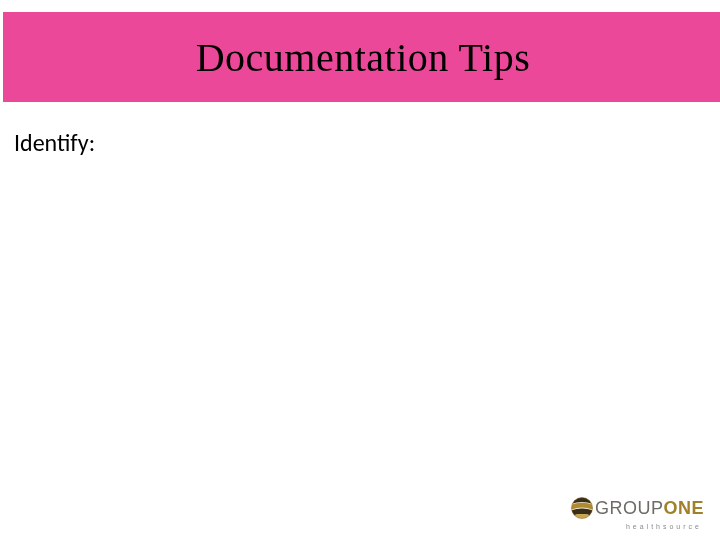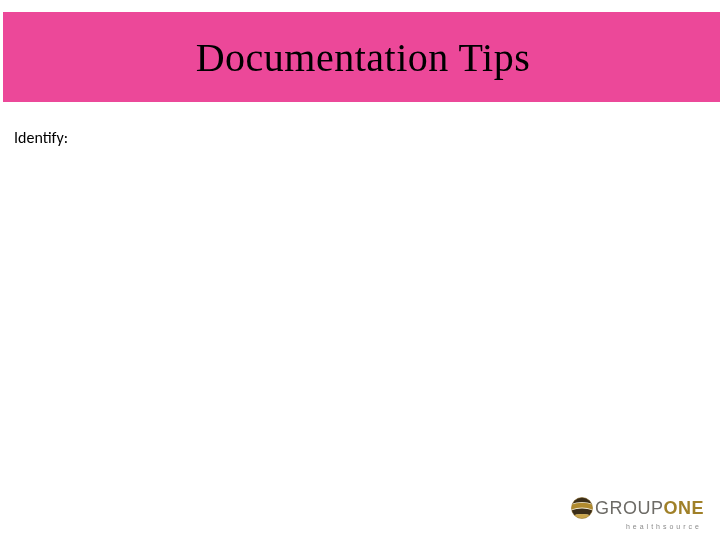--- a/index.html
+++ b/index.html
@@ -1,21 +1,21 @@
 <!DOCTYPE html>
 <html><head>
 <meta charset="utf-8">
 <style>
   * { margin: 0; padding: 0; box-sizing: border-box; }
   html, body { width: 720px; height: 540px; background: #ffffff; font-family: Calibri, Arial, sans-serif; overflow: hidden; }
   .slide { position: relative; width: 720px; height: 540px; }
   .title-band { position: absolute; top: 12px; left: 3px; width: 720px; height: 90px; background: #ec4899; display: flex; align-items: center; justify-content: center; }
   .title-text { font-family: "Times New Roman", Georgia, serif; font-size: 40px; color: #000; font-weight: 400; letter-spacing: 0.5px; }
   .body { position: absolute; top: 128px; left: 14px; width: 692px; color: #000; }
-  .lead { font-size: 16px; margin-bottom: 4px; }
+  .lead { font-size: 24px; margin-bottom: 4px; }
   .bullets { list-style: none; padding-left: 18px; }
   .bullets li { font-size: 22px; line-height: 1.35; position: relative; padding-left: 20px; }
   .bullets li::before { content: "•"; position: absolute; left: 0; top: 0; }
   .logo { position: absolute; right: 16px; bottom: 10px; display: flex; flex-direction: column; align-items: flex-end; gap: 0; }
   .logo-row { display: flex; align-items: center; }
   .logo-mark { width: 26px; height: 26px; }
   .logo-word { font-family: "Trebuchet MS", Arial, sans-serif; font-size: 18px; letter-spacing: 0.5px; line-height: 1; }
   .logo-word .grp { color: #6d6b66; font-weight: 400; }
   .logo-word .one { color: #a08028; font-weight: 700; }
   .logo-sub { font-family: Arial, sans-serif; font-size: 7px; letter-spacing: 3px; color: #8a8a8a; text-transform: lowercase; margin-top: 2px; margin-right: 2px; }

